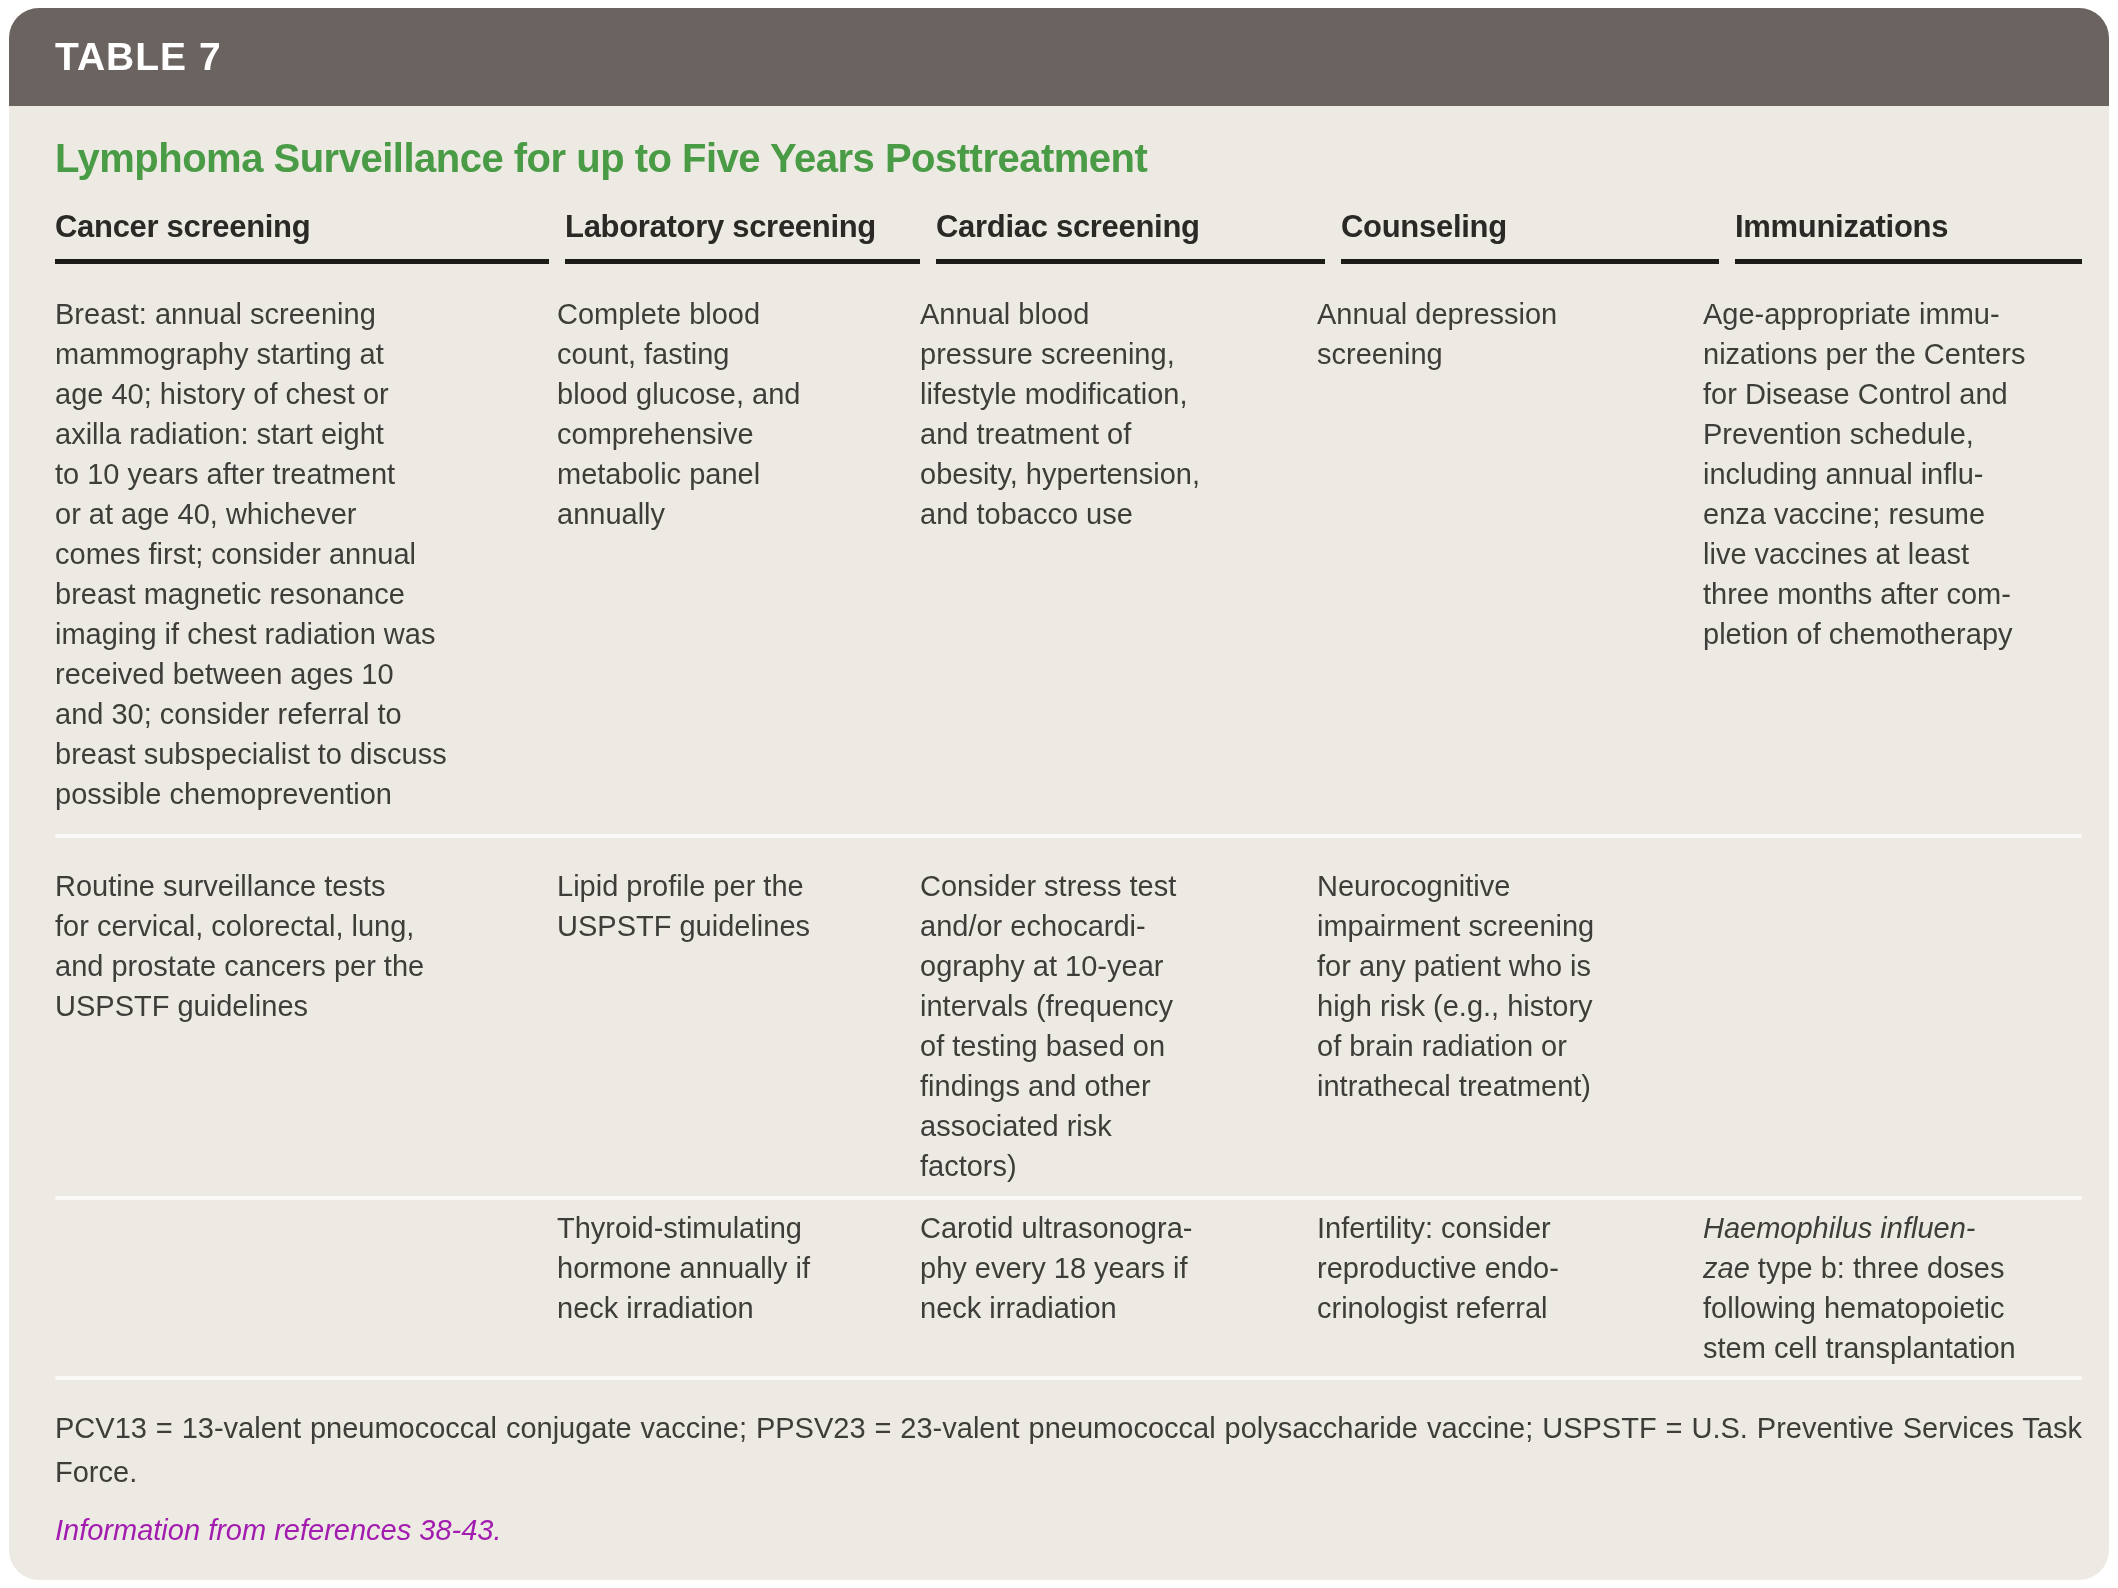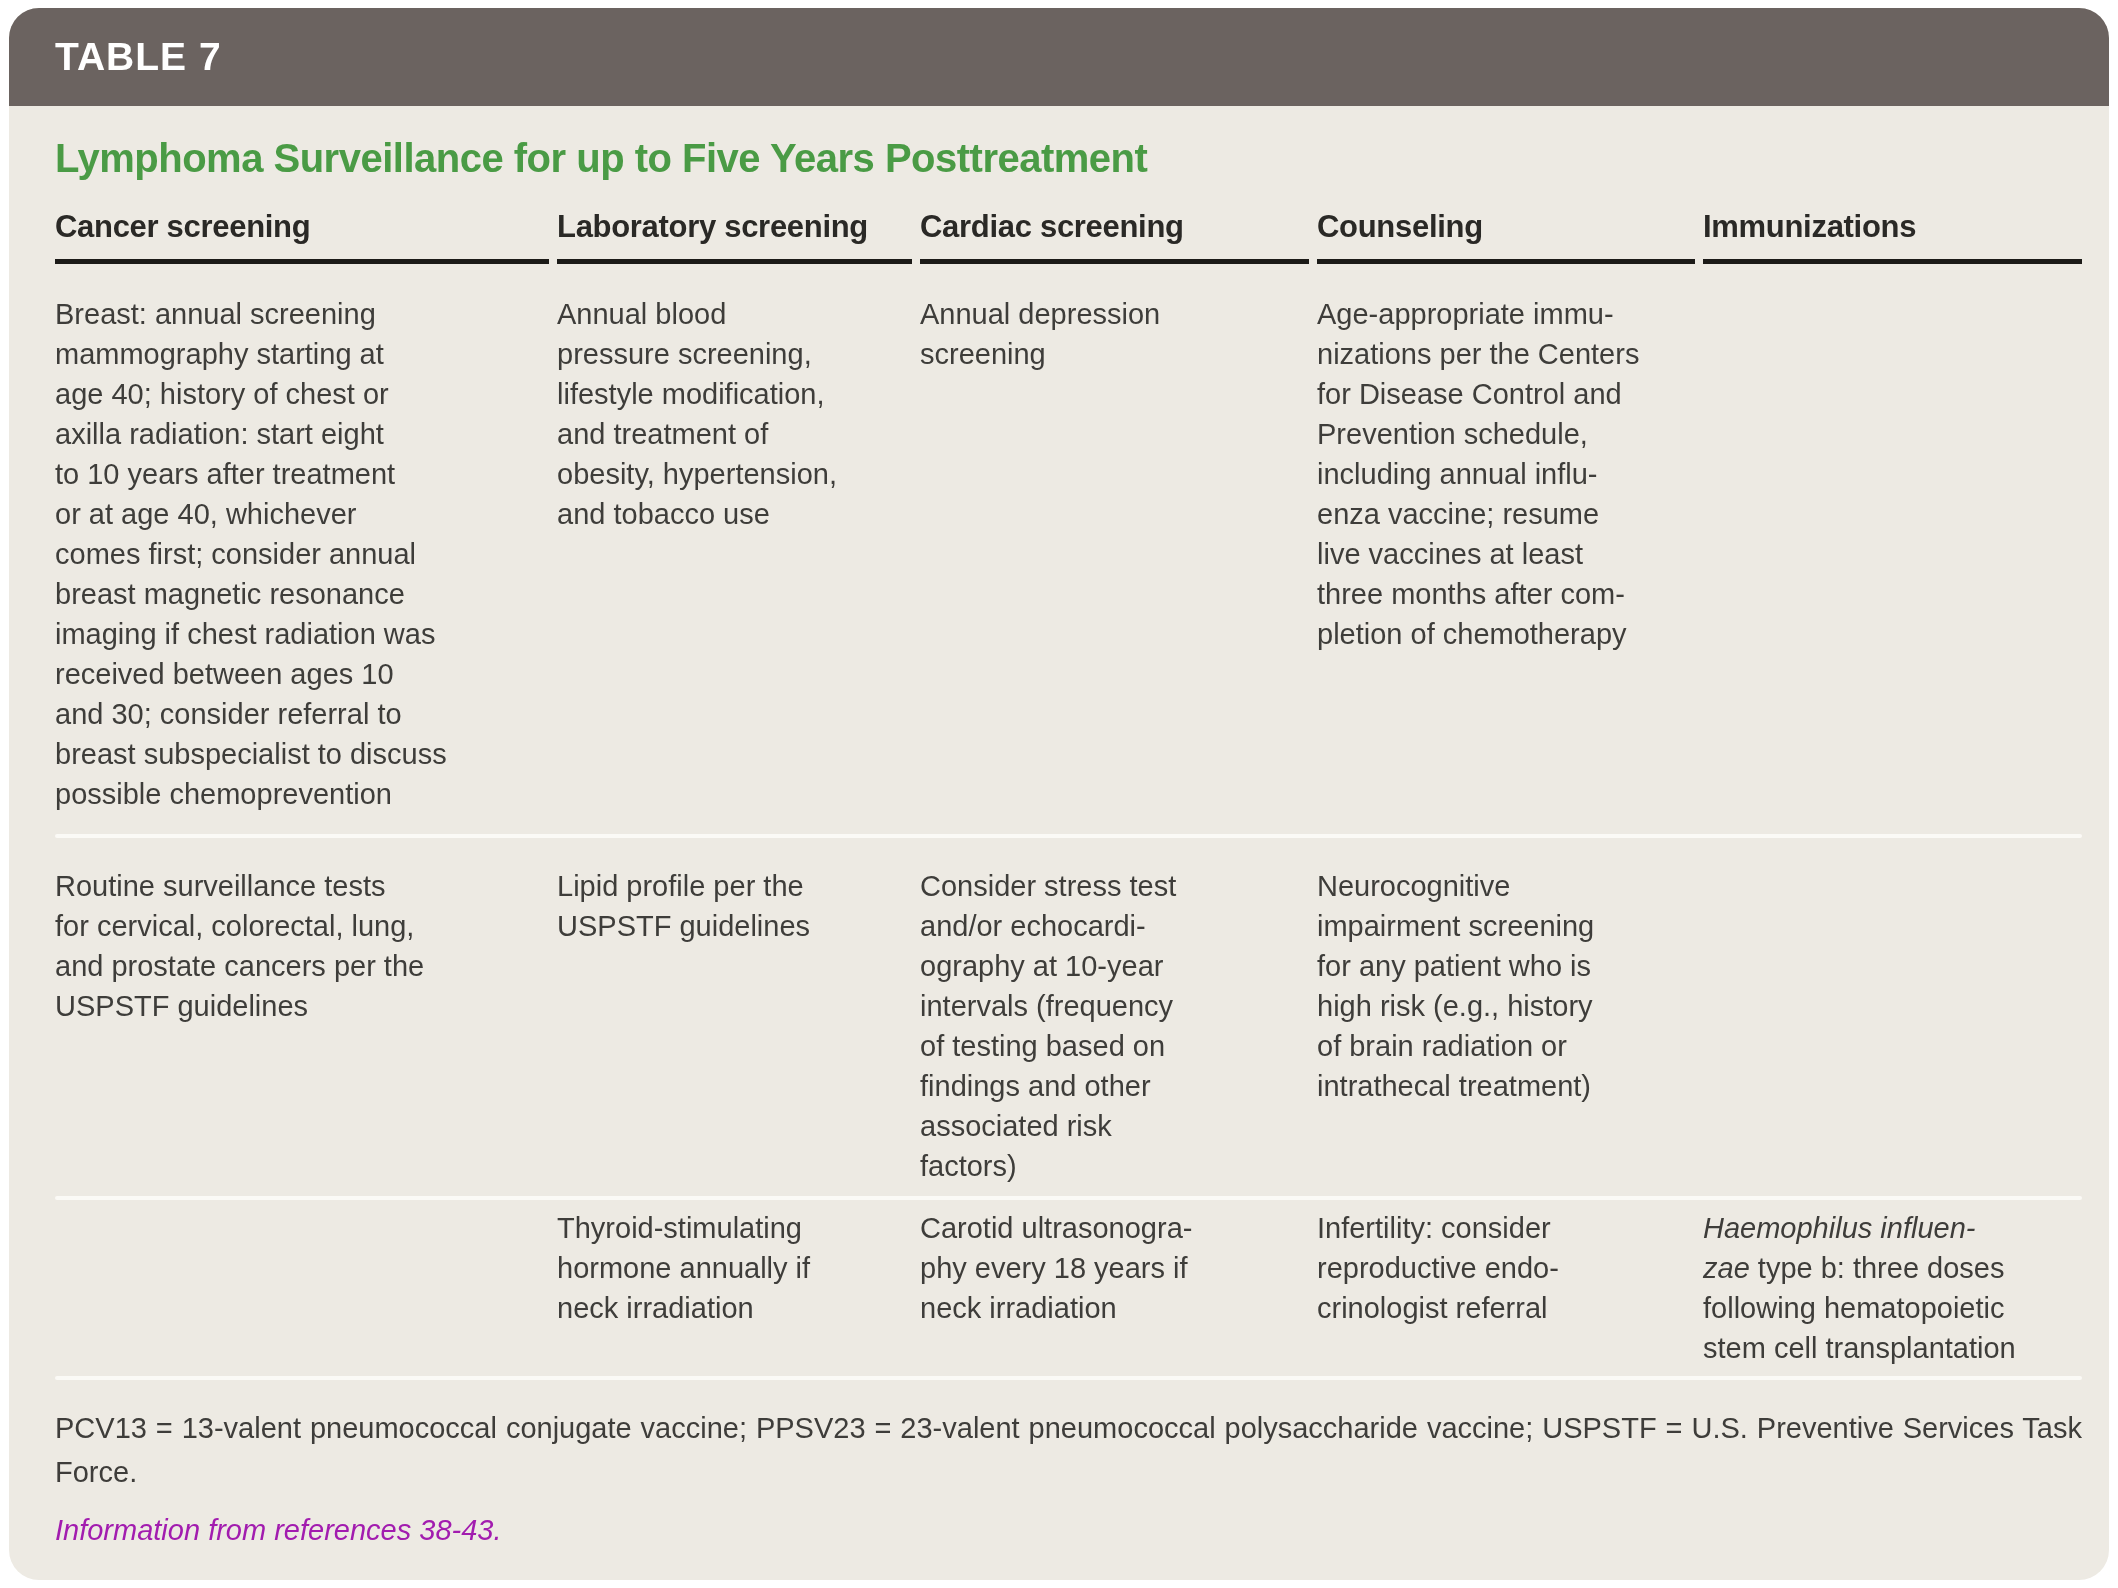--- a/index.html
+++ b/index.html
@@ -21,21 +21,21 @@
   .content { padding:0 27px 0 46px; }
   .table-title {
     margin:30px 0 0 0; font-size:40px; font-weight:bold; letter-spacing:-0.5px;
     color:#4a9b45;
   }
   .grid {
     display:grid;
     grid-template-columns:494px 355px 389px 378px 1fr;
     column-gap:8px;
   }
-  .header-row { margin-top:28px; }
+  .header-row { margin-top:28px;gap:16px; }
   .th {
     font-size:31px; font-weight:bold; color:#2a2926; letter-spacing:-0.3px;
     padding:0 24px 14px 0; border-bottom:5px solid #1c1b18;
   }
   .body-row .cell {
     font-size:29px; line-height:40px; color:#3e3d3a;
     white-space:pre; padding-right:18px;
   }
   .row-1 { padding:30px 0 20px 0; }
   .row-2 { padding:28px 0 10px 0; }
@@ -79,20 +79,26 @@
 axilla radiation: start eight
 to 10 years after treatment
 or at age 40, whichever
 comes first; consider annual
 breast magnetic resonance
 imaging if chest radiation was
 received between ages 10
 and 30; consider referral to
 breast subspecialist to discuss
 possible chemoprevention</div>
+      <div class="cell">Complete blood
+count, fasting
+blood glucose, and
+comprehensive
+metabolic panel
+annually</div>
       <div class="cell">Annual blood
 pressure screening,
 lifestyle modification,
 and treatment of
 obesity, hypertension,
 and tobacco use</div>
       <div class="cell">Annual depression
 screening</div>
       <div class="cell">Age-appropriate immu-
 nizations per the Centers

